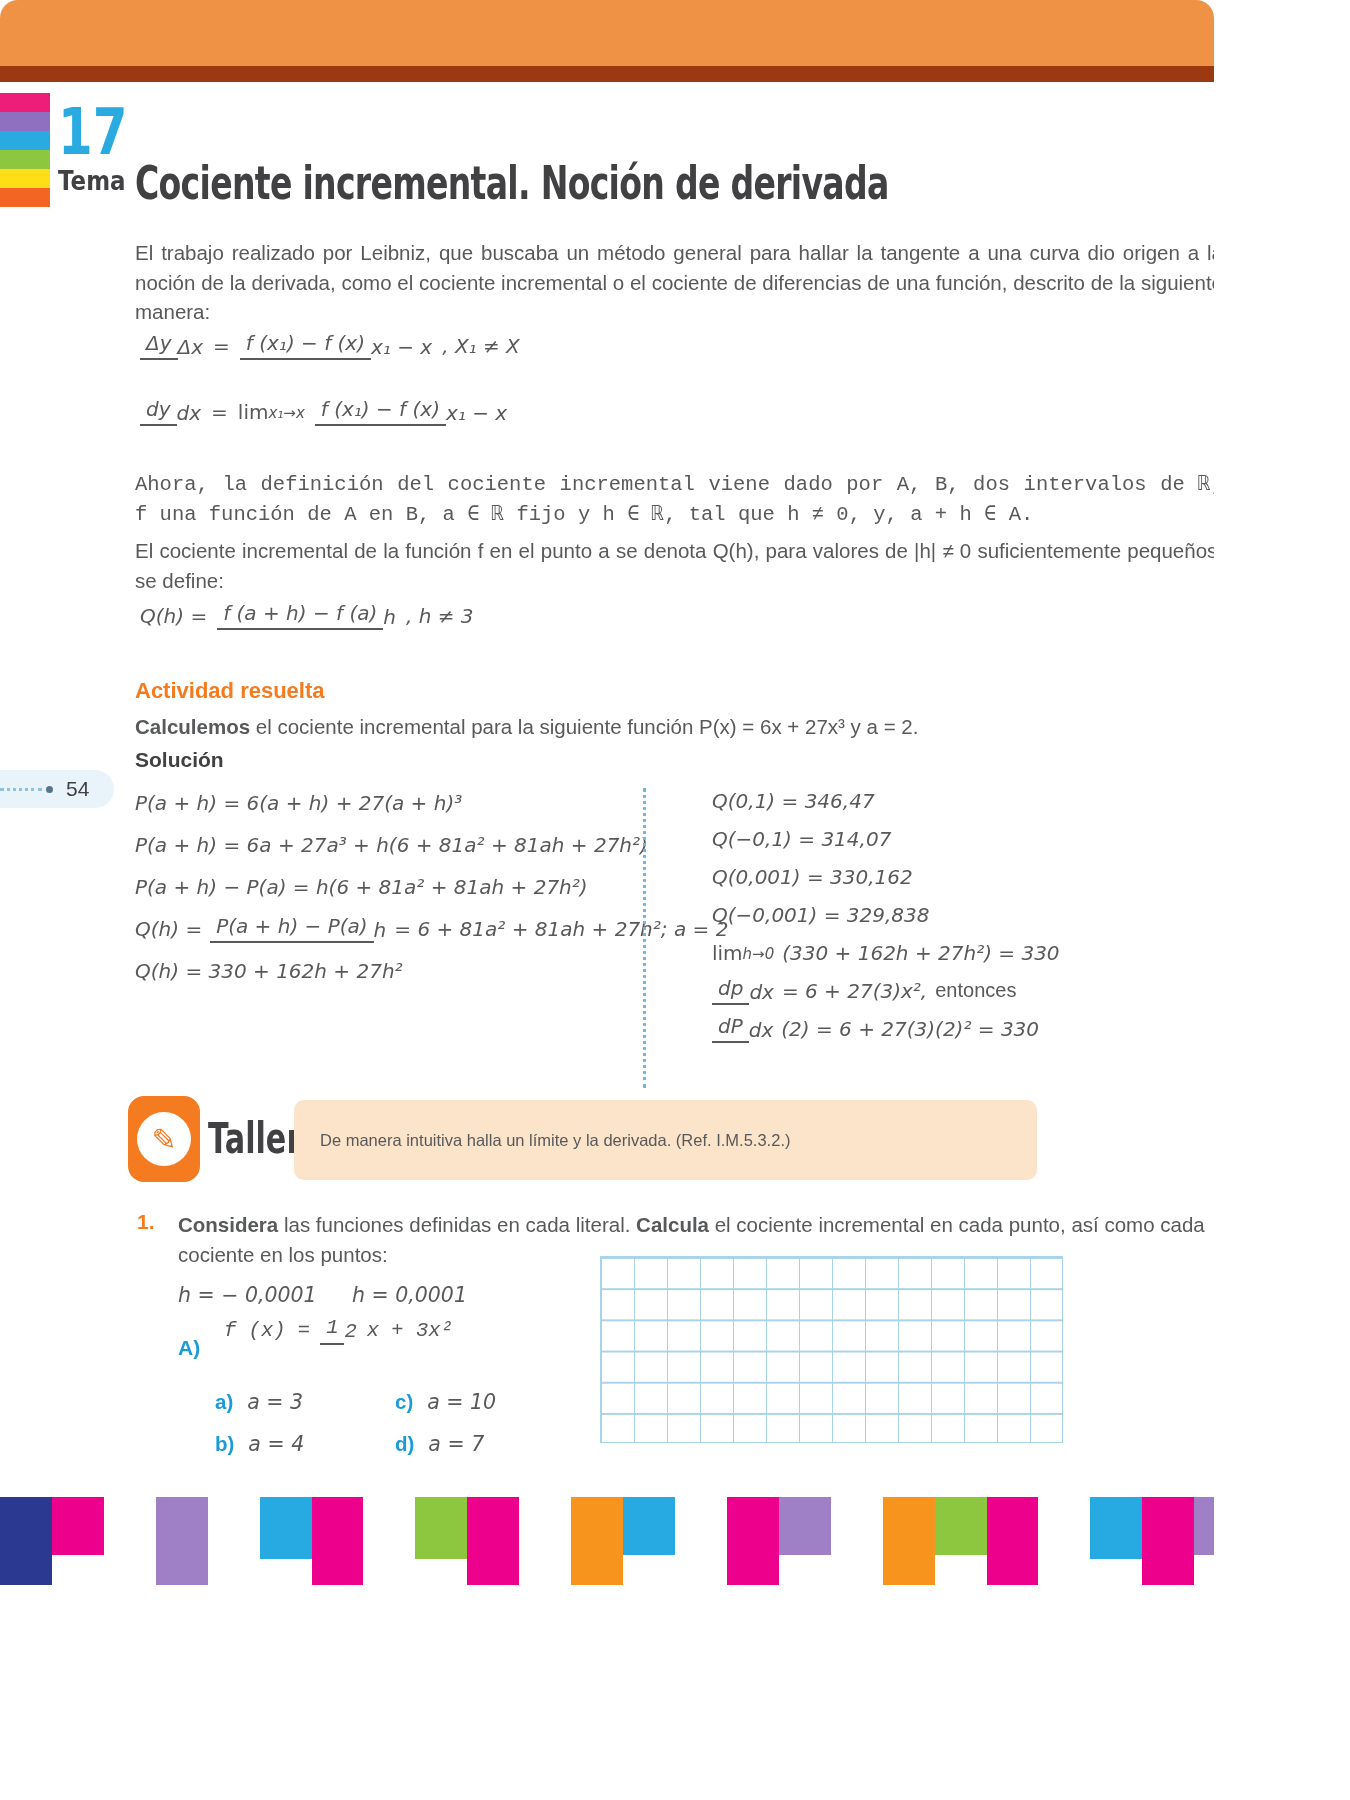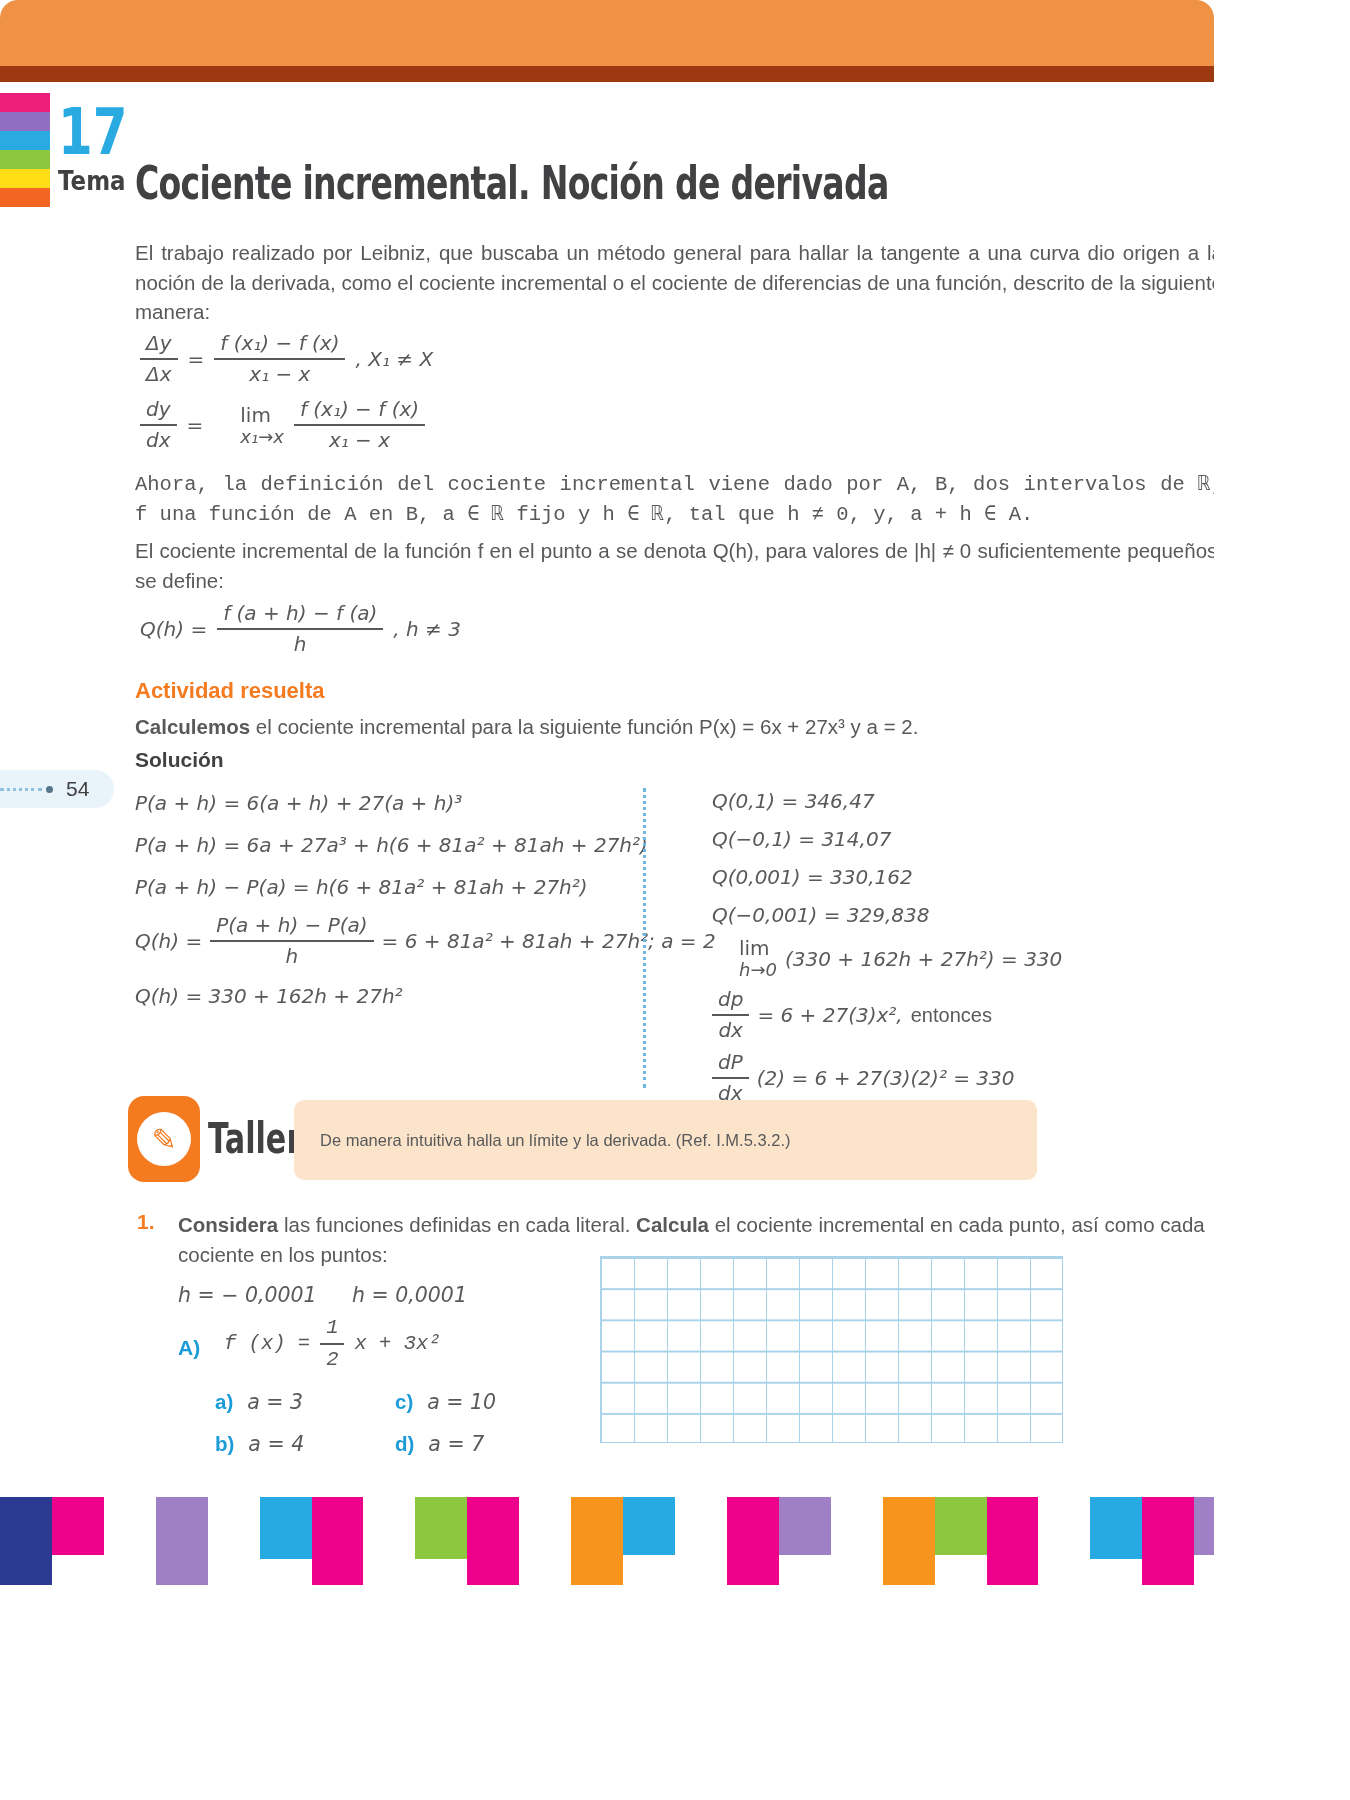--- a/index.html
+++ b/index.html
@@ -22,25 +22,25 @@
   .tema-label { font-family:"DejaVu Sans",sans-serif; font-size:27px; font-weight:bold; color:var(--text-dark,#414042); transform:scaleX(0.85); transform-origin:left; margin-top:2px; }
   
   .banner { position:absolute; left:122px; top:95px; width:915px; height:42px; background:var(--banner-bg,#D9EAF5); display:flex; align-items:center; padding-left:22px; font-size:15.5px; color:#3E4D59; }
   
   .title { position:absolute; left:135px; top:156px; font-family:"DejaVu Sans",sans-serif; font-weight:bold; font-size:46px; color:var(--text-dark,#414042); transform:scaleX(0.72); transform-origin:left center; white-space:nowrap; letter-spacing:-1px; }
   
   .para { position:absolute; left:135px; width:1088px; font-size:20.5px; line-height:1.45; text-align:justify; }
   .b { font-weight:bold; }
   
   .math-row { position:absolute; display:flex; align-items:center; gap:10px; font-style:italic; font-family:"DejaVu Sans",sans-serif; font-size:20px; color:var(--text-body,#58595B); }
-  .frac { display:inline-flex; flex-direction:column; align-items:center; line-height:1.15; }
+  .frac { display:inline-flex; flex-direction:row; align-items:center; line-height:1.15; }
   .frac .num { border-bottom:2px solid currentColor; padding:0 6px 3px; }
   .frac .den { padding-top:3px; }
-  .lim { display:inline-flex; flex-direction:column; align-items:flex-start; line-height:1; font-style:normal;margin-left:27px; }
-  .lim .lim-sub { font-size:18px; font-style:italic; margin-top:3px; }
+  .lim { display:inline-flex; flex-direction:row; align-items:center; line-height:1; font-style:normal; }
+  .lim .lim-sub { font-size:15px; font-style:italic; margin-top:3px; }
   .word { font-style:normal; font-family:"Liberation Sans",sans-serif; }
   
   .actividad { position:absolute; left:135px; top:678px; font-size:22px; font-weight:bold; color:var(--accent-orange,#F47B20); }
   .solucion { position:absolute; left:135px; top:748px; font-size:21px; font-weight:bold; color:var(--text-dark,#414042); }
   
   .page-badge { position:absolute; left:0; top:770px; width:114px; height:38px; background:var(--badge-bg,#E9F3FA); border-radius:0 19px 19px 0; display:flex; align-items:center; }
   .badge-dots { width:42px; border-top:3px dotted #8FC0DF; }
   .badge-dot { width:7px; height:7px; border-radius:50%; background:#55758C; margin-left:4px; }
   .badge-num { margin-left:13px; font-size:21px; color:var(--text-dark,#414042); }
   

